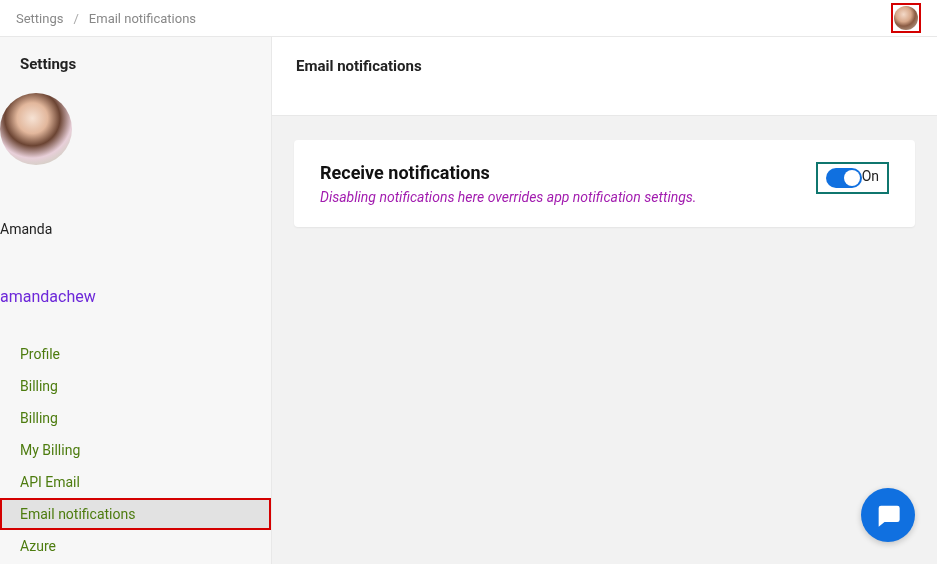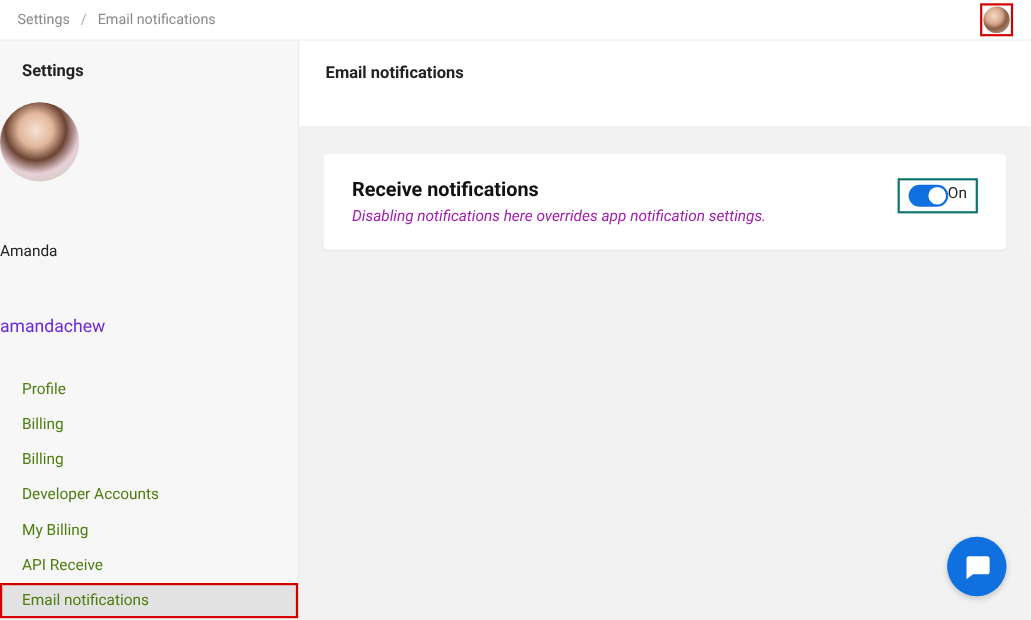--- a/index.html
+++ b/index.html
@@ -218,24 +218,24 @@
     <div class="profile-block">
       <div class="profile-avatar"></div>
       <div class="profile-name">Amanda</div>
       <div class="profile-username">amandachew</div>
     </div>
 
     <ul class="nav-list">
       <li class="nav-item">Profile</li>
       <li class="nav-item">Billing</li>
       <li class="nav-item">Billing</li>
-      <li class="nav-item">Developer Accounts</li>
       <li class="nav-item">My Billing</li>
-      <li class="nav-item">API Receive</li>
+      <li class="nav-item">API Email</li>
       <li class="nav-item active highlighted">Email notifications</li>
+      <li class="nav-item">Azure</li>
     </ul>
   </aside>
 
   <main class="main">
     <div class="main-header">
       <h1 class="main-title">Email notifications</h1>
     </div>
 
     <section class="card">
       <div class="card-text-block">

